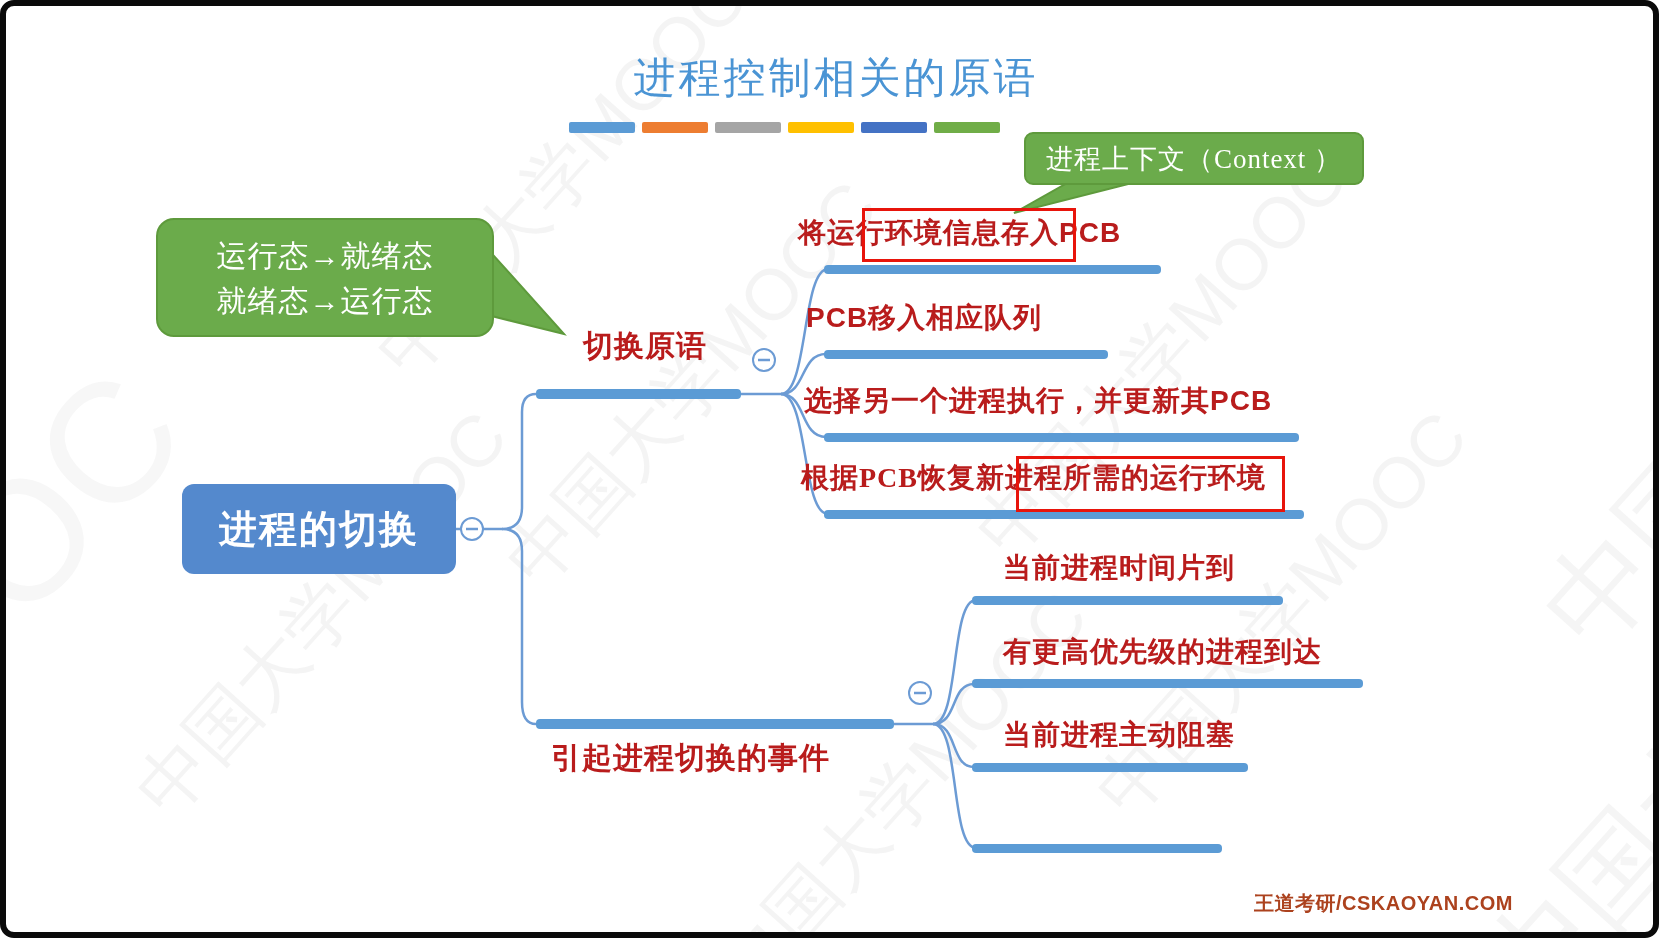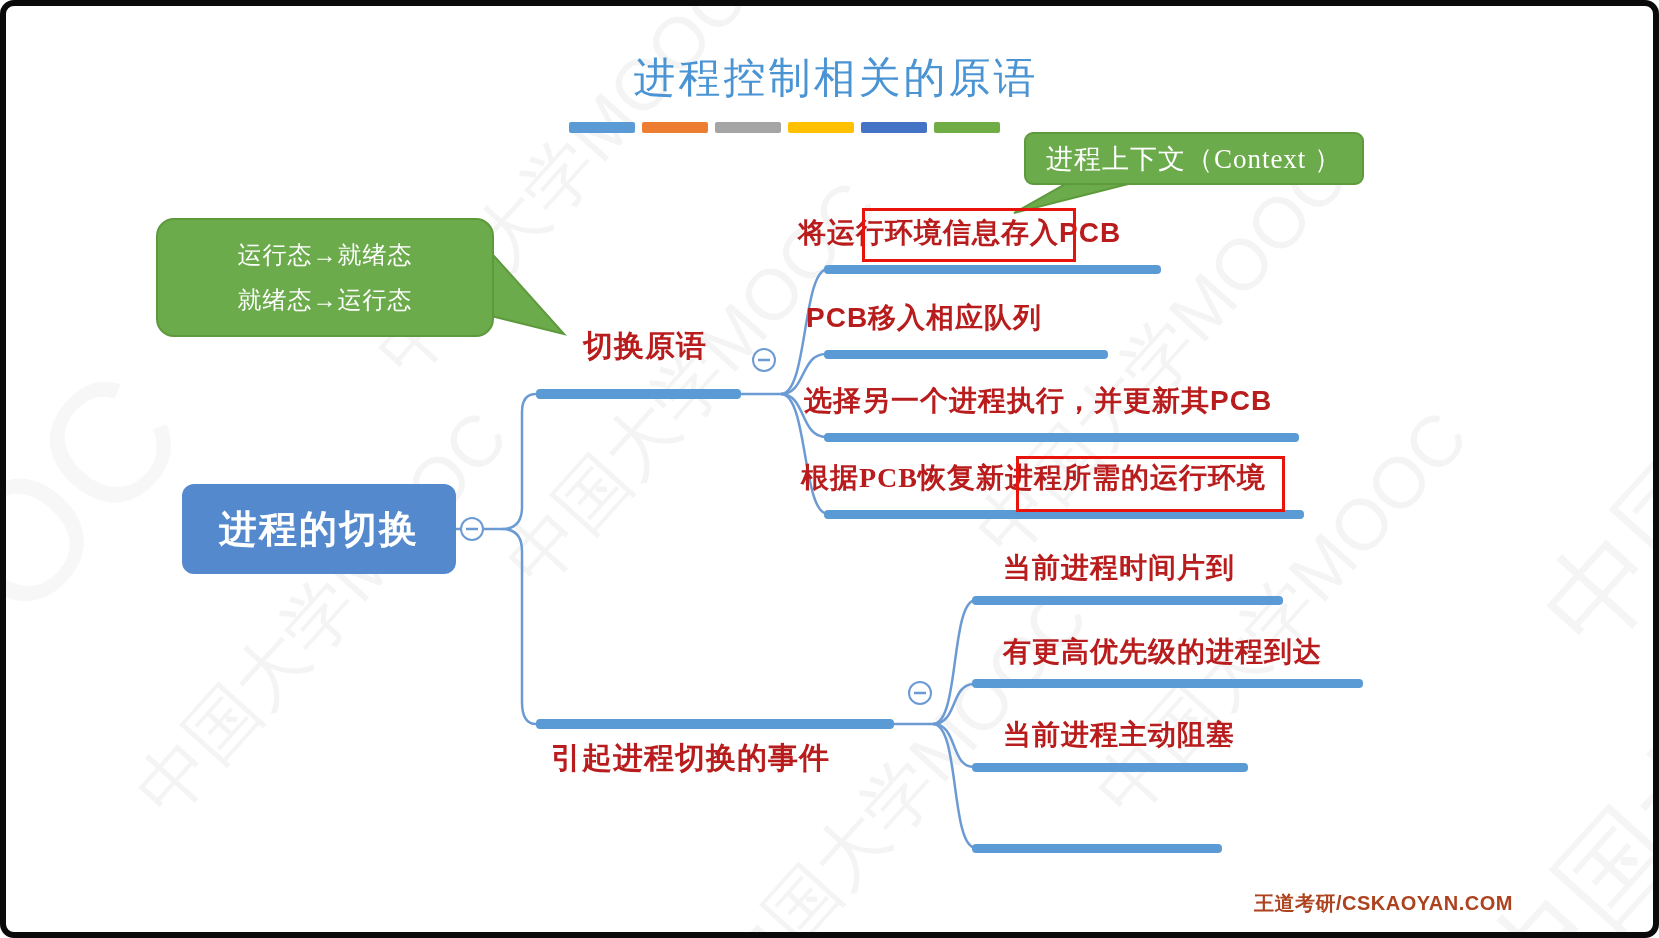--- a/index.html
+++ b/index.html
@@ -39,21 +39,21 @@
   .callout{
     position:absolute;
     background:#6BAB4B;border:2px solid #5E9A3C;
     color:#ffffff;
     font-family:"Liberation Serif", serif;
     display:flex;align-items:center;justify-content:center;
     text-align:center;
     box-sizing:border-box;
   }
   .callout.right{left:1018px;top:126px;width:340px;height:53px;border-radius:9px;font-size:27px;letter-spacing:1px;}
-  .callout.left{left:150px;top:212px;width:338px;height:119px;border-radius:18px;font-size:24px;line-height:45px;letter-spacing:1px;}
+  .callout.left{left:150px;top:212px;width:338px;height:119px;border-radius:18px;font-size:30px;line-height:45px;letter-spacing:1px;}
   
   .node-label{
     position:absolute;
     color:#b91c1c;font-weight:700;
     white-space:nowrap;letter-spacing:1px;
   }
   .lbl-branch{font-size:30px;}
   .lbl-child{font-size:28px;}
   
   .bar{position:absolute;background:#5B9BD5;border-radius:4px;}

